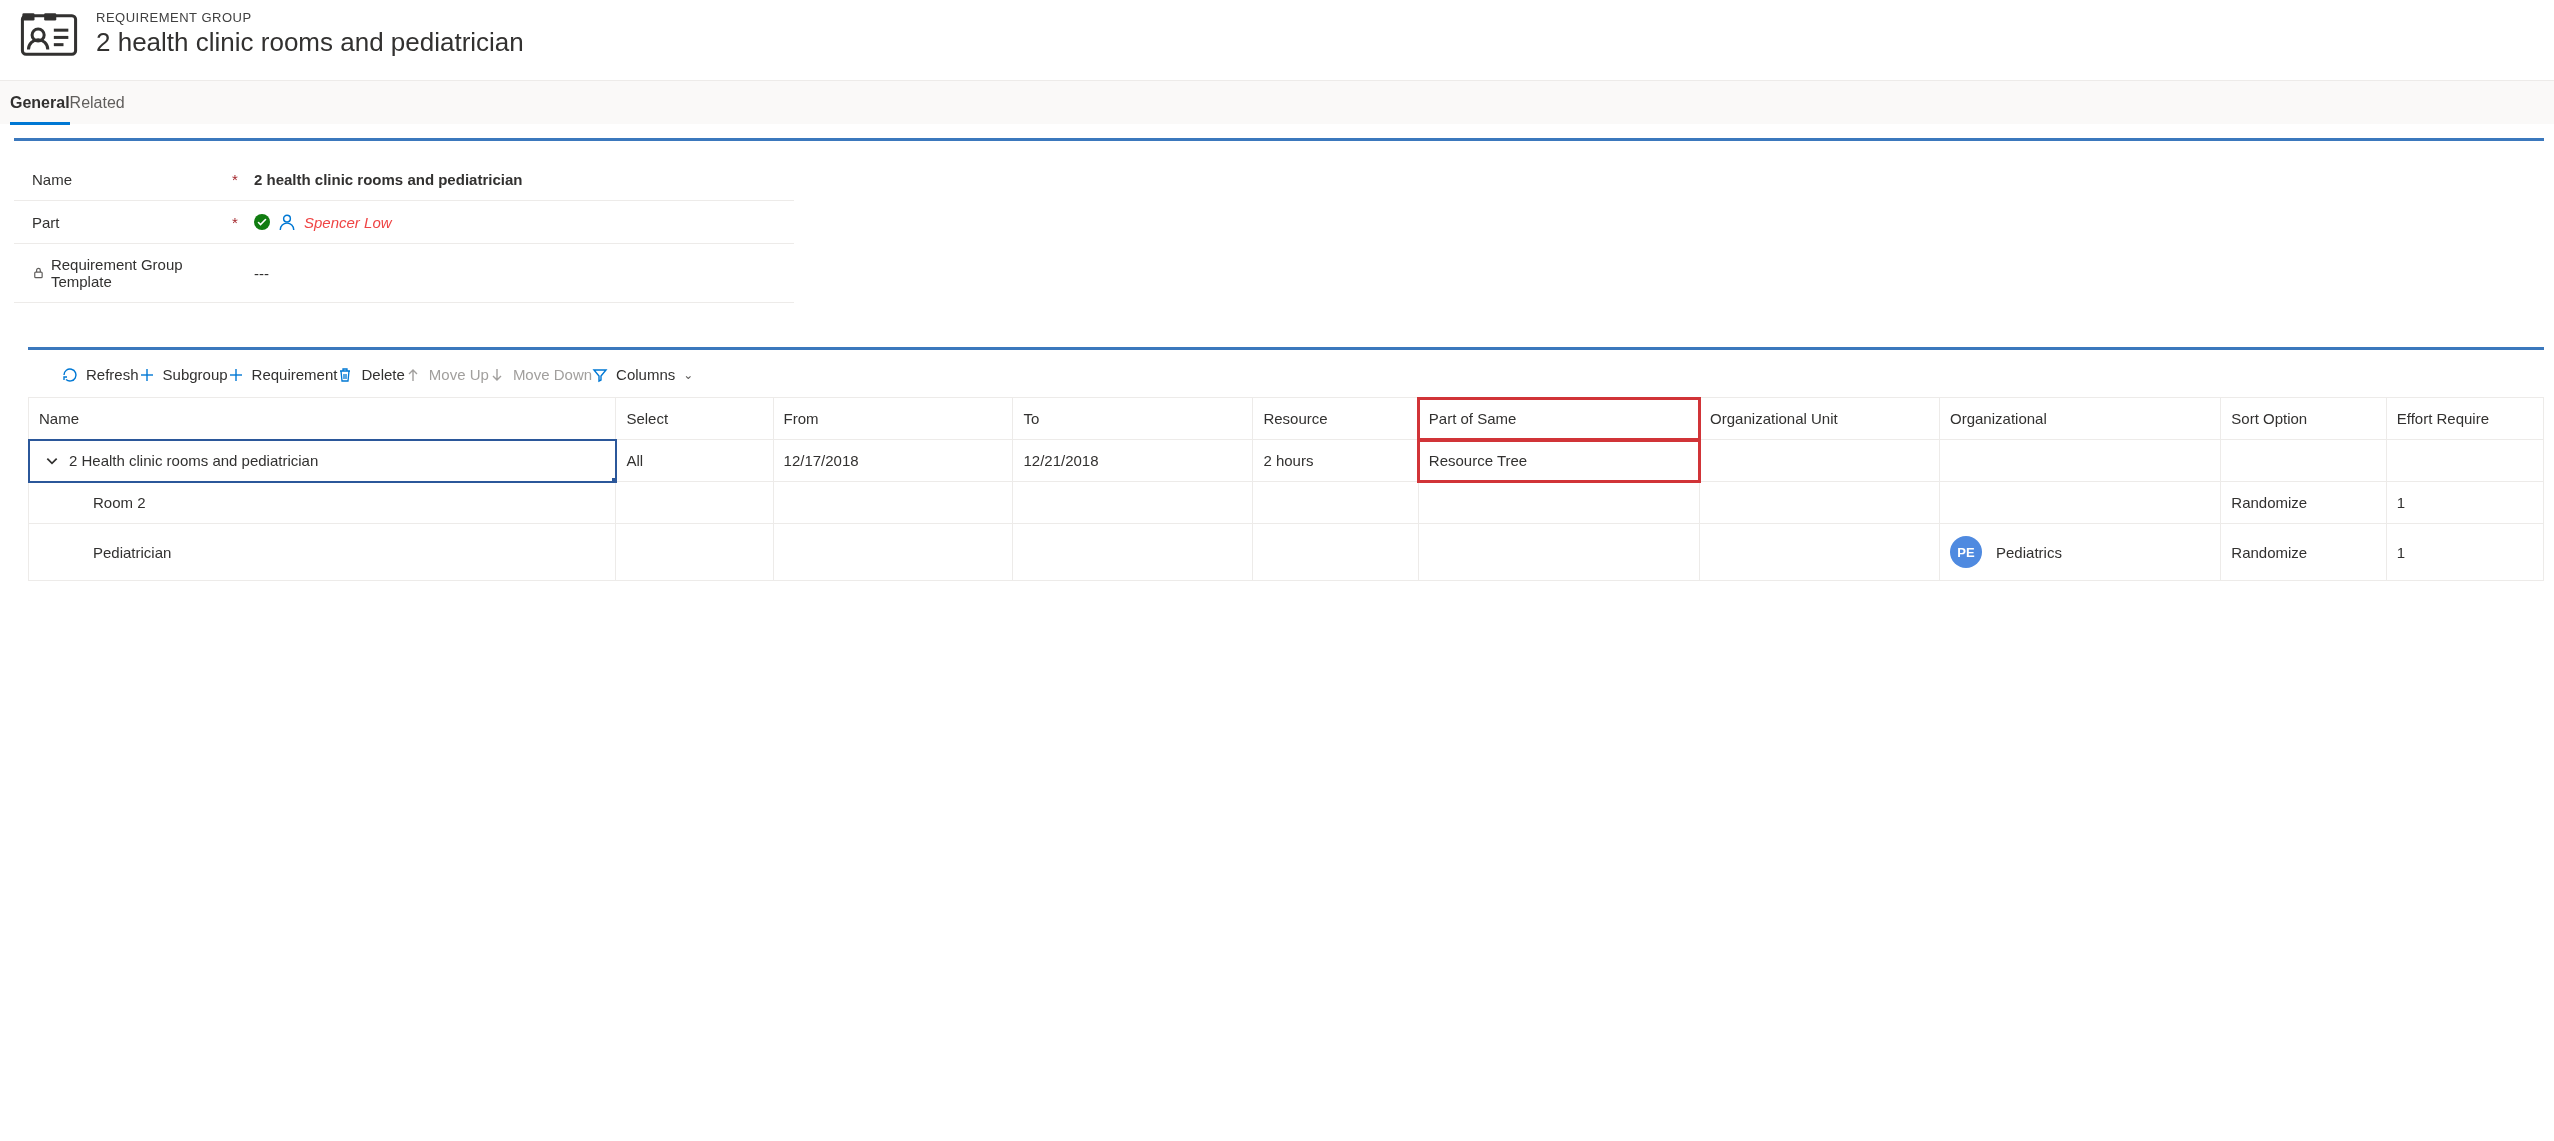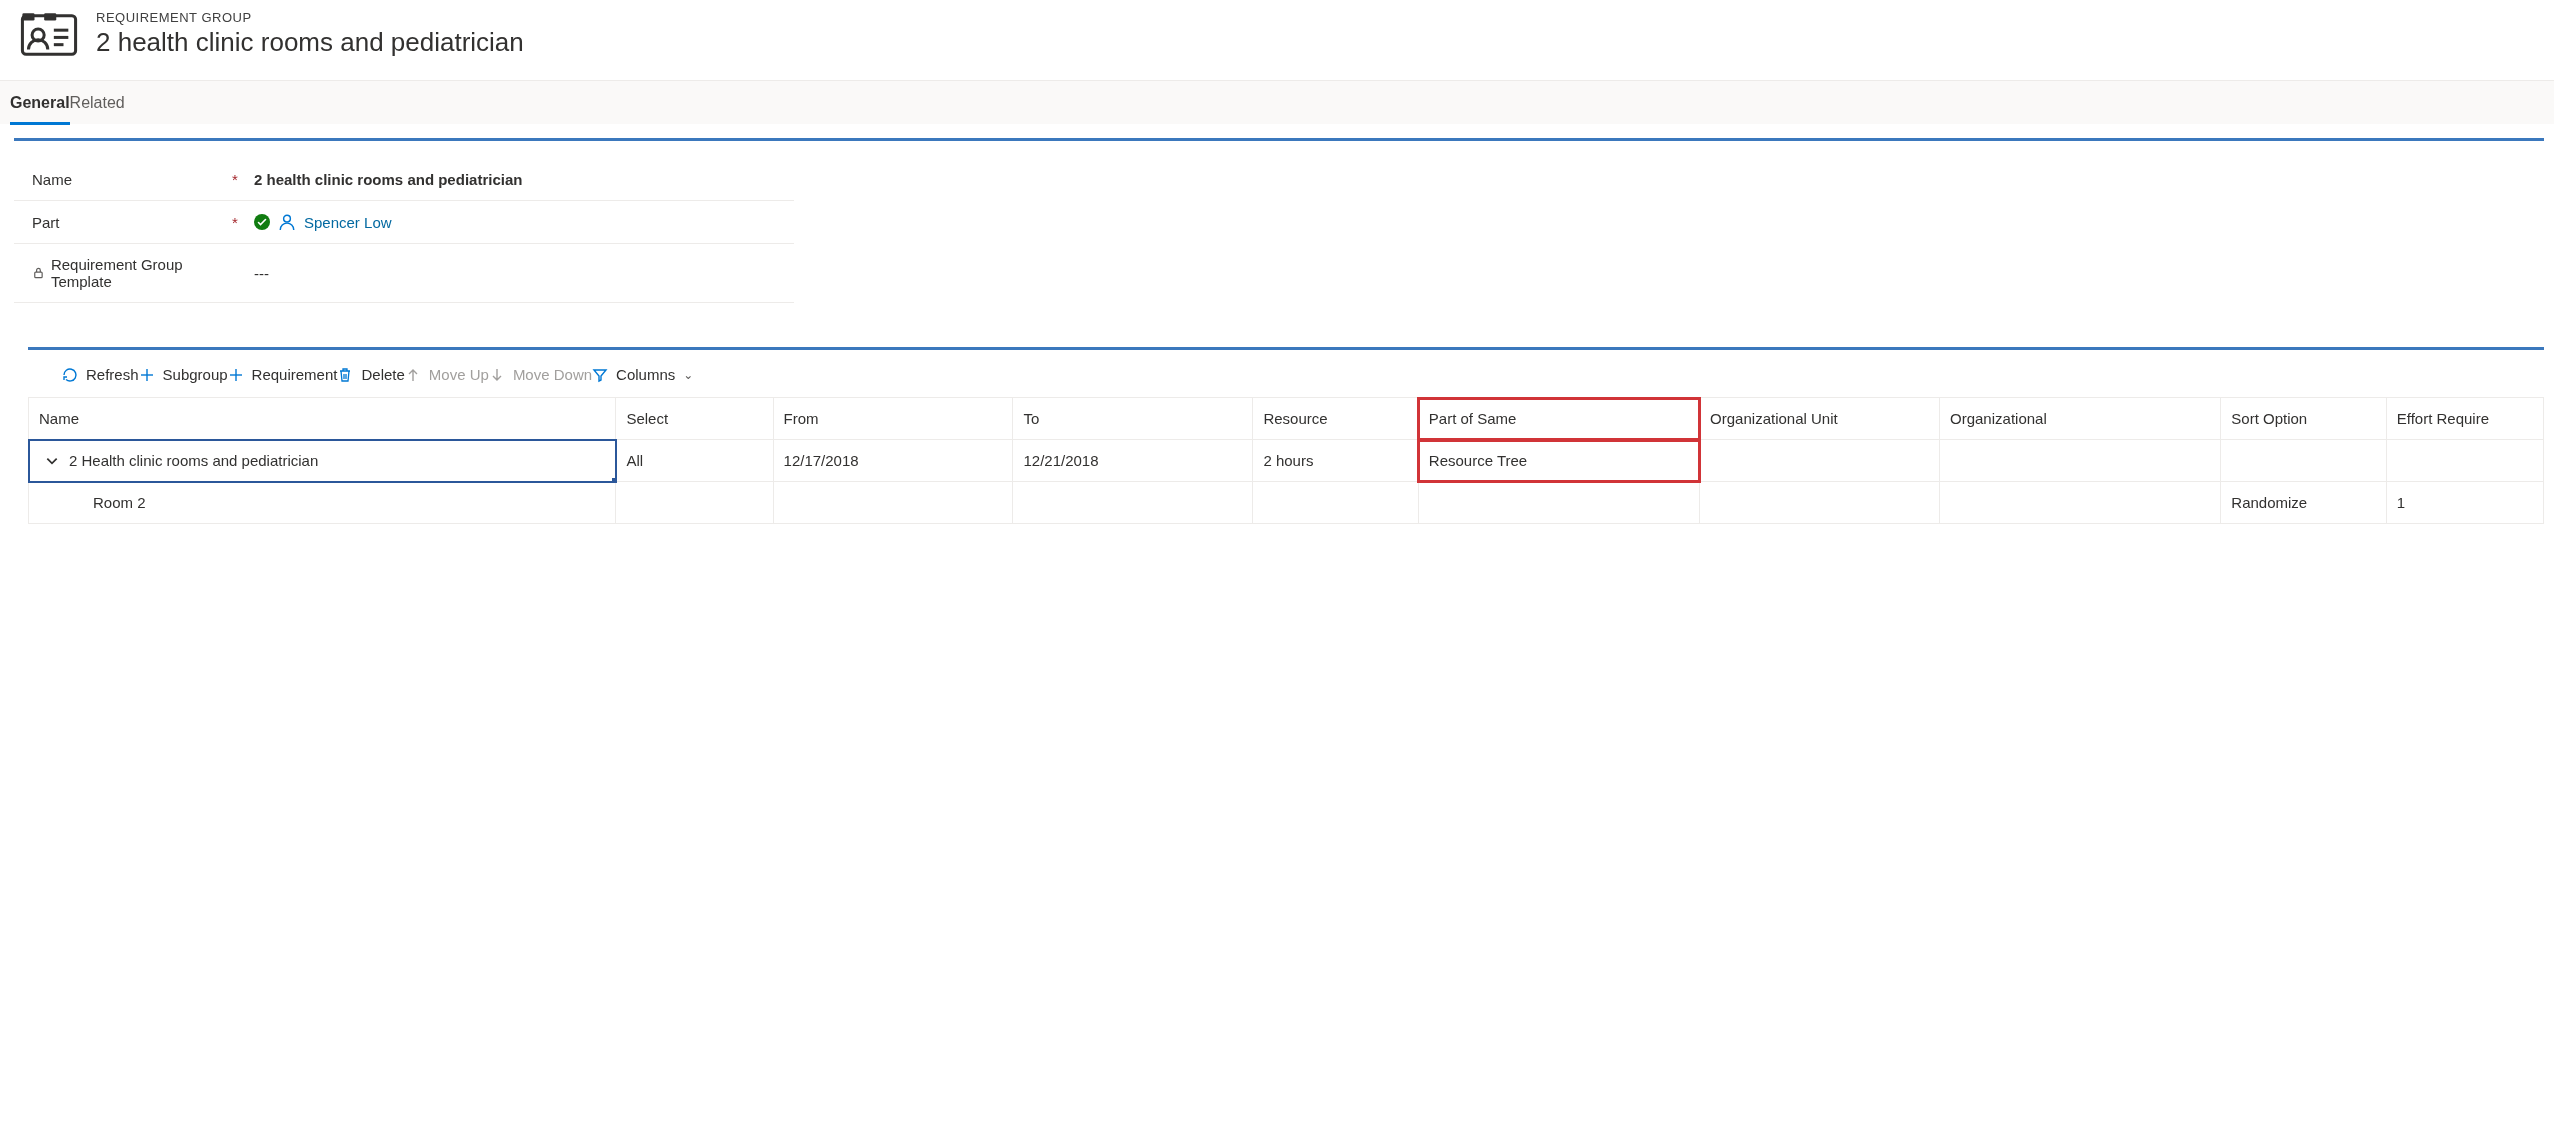--- a/index.html
+++ b/index.html
@@ -20,21 +20,21 @@
   
   .section { margin: 14px 10px 0 14px; border-top: 3px solid #3b78bd; background: #fff; padding: 18px 0 30px 0; }
   .field-row { display: flex; align-items: center; padding: 12px 18px; border-bottom: 1px solid #edebe9; max-width: 780px; }
   .field-row:last-child { border-bottom: 1px solid #edebe9; }
   .field-label { width: 200px; font-size: 15px; color: #323130; display: flex; align-items: center; gap: 6px; }
   .lock-icon { width: 14px; height: 14px; }
   .req-star { color: #a4262c; font-size: 15px; margin-right: 12px; width: 10px; }
   .field-value { font-size: 15px; }
   .field-value.bold { font-weight: 600; }
   .owner-val { display: flex; align-items: center; gap: 8px; }
-  .owner-val a { color: #0369a1; text-decoration: none; font-size: 15px; }
+  .owner-val a { color: #ef4444; text-decoration: none; font-size: 15px; font-style: italic; }
   .check-icon { width: 16px; height: 16px; color: #107c10; }
   .user-icon { width: 18px; height: 18px; color: #0078d4; }
 
   
   .grid-wrap { margin: 14px 10px 0 28px; border-top: 3px solid #3b78bd; background: #fff; padding-top: 16px; overflow-x: hidden; }
   .toolbar { display: flex; align-items: center; padding: 0 34px 14px 34px; font-size: 15px; }
   .tb-btn { display: flex; align-items: center; gap: 8px; color: #323130; cursor: pointer; }
   .tb-btn.disabled { color: #a19f9d; cursor: default; }
   .tb-btn .ic { width: 16px; height: 16px; }
   .chev { font-size: 12px; color: #605e5c; }
@@ -221,15 +221,34 @@
         <td></td>
         <td></td>
         <td></td>
         <td></td>
         <td></td>
         <td></td>
         <td></td>
         <td>Randomize</td>
         <td>1</td>
       </tr>
+      <tr>
+        <td>
+            <div class="cell-name-child">Pediatrician</div>
+          </td>
+        <td></td>
+        <td></td>
+        <td></td>
+        <td></td>
+        <td></td>
+        <td></td>
+        <td>
+          <div class="char-pill">
+            <span class="char-badge">PE</span>
+            <span>Pediatrics</span>
+          </div>
+        </td>
+        <td>Randomize</td>
+        <td>1</td>
+      </tr>
     </tbody>
   </table>
 </div>
 
 </body></html>

